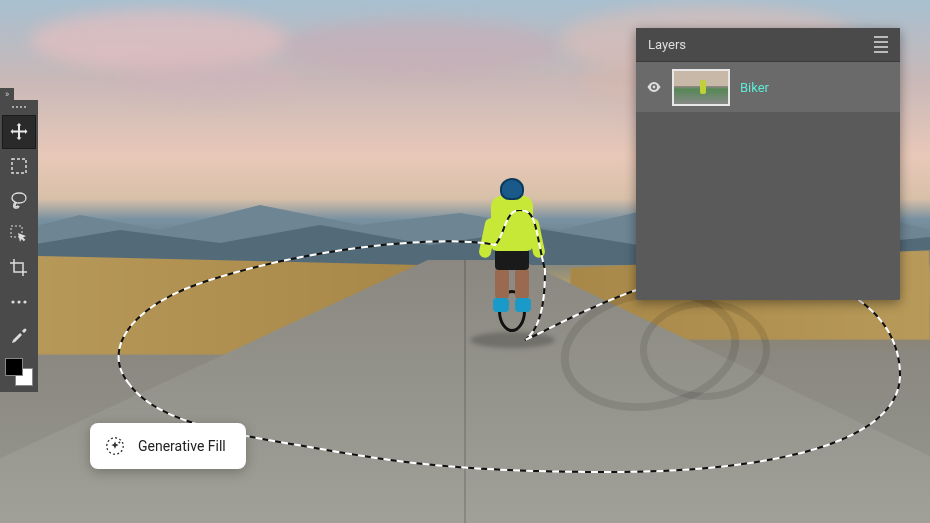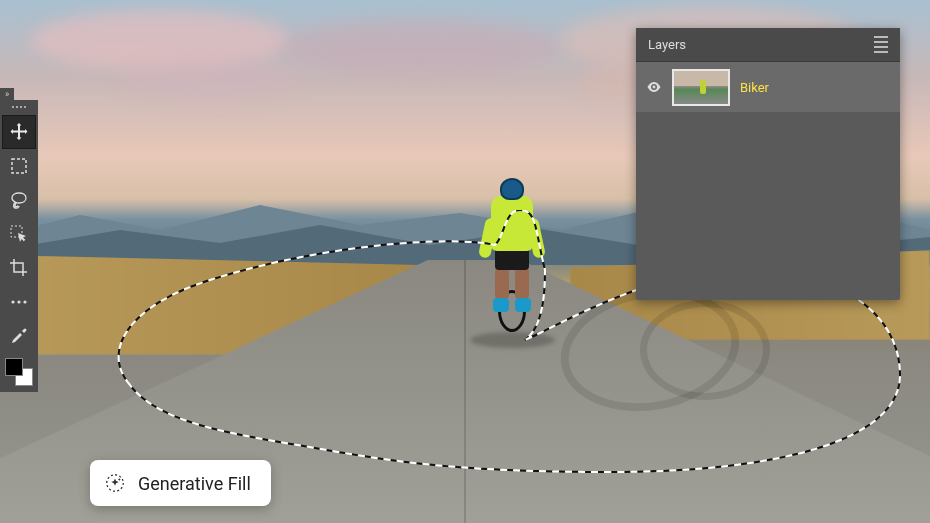--- a/index.html
+++ b/index.html
@@ -56,26 +56,26 @@
   .tool-btn { width:32px; height:32px; display:flex; align-items:center; justify-content:center; color:#ddd; cursor:pointer;}
   .tool-btn.active { background:#2a2a2a; outline:1px solid #1a1a1a;}
   .swatch-fb { width:28px; height:28px; position:relative; margin-top:4px;}
   .sw-fg { position:absolute; left:0; top:0; width:18px; height:18px; background:#000; border:1px solid #888;}
   .sw-bg { position:absolute; right:0; bottom:0; width:18px; height:18px; background:#fff; border:1px solid #888;}
   
   .layers-panel { position:absolute; left:636px; top:28px; width:264px; height:272px; background:#5a5a5a; border-radius:2px; box-shadow:0 3px 12px rgba(0,0,0,0.4);}
   .lp-header { height:34px; display:flex; align-items:center; justify-content:space-between; padding:0 12px; color:#ddd; font-size:13px; background:#4a4a4a; border-bottom:1px solid #3a3a3a;}
   .lp-menu { display:flex; flex-direction:column; gap:3px;}
   .lp-menu span { display:block; width:14px; height:2px; background:#bbb;}
-  .layer-row { display:flex; align-items:center; height:50px; padding:0 10px; gap:10px; background:#6a6a6a; color:#fde047; font-size:13px;}
+  .layer-row { display:flex; align-items:center; height:50px; padding:0 10px; gap:10px; background:#6a6a6a; color:#5eead4; font-size:13px;}
   .eye { width:16px; height:16px; display:flex; align-items:center; justify-content:center;}
   .thumb { width:58px; height:37px; border:2px solid #e8e8e8; background:linear-gradient(to bottom,#c8b8a8 0%, #c8b8a8 45%, #988 46%, #585 55%, #888 100%); position:relative;}
   .thumb::after{ content:""; position:absolute; left:26px; top:9px; width:6px; height:14px; background:#c0d038; border-radius:2px;}
   
-  .action-pill { position:absolute; left:90px; top:423px; height:46px; background:#fff; border-radius:8px; display:flex; align-items:center; gap:12px; padding:0 20px 0 14px; box-shadow:0 3px 12px rgba(0,0,0,0.25); color:#222; font-size:18px; cursor:pointer;margin-top:37px;}
+  .action-pill { position:absolute; left:90px; top:423px; height:46px; background:#fff; border-radius:8px; display:flex; align-items:center; gap:12px; padding:0 20px 0 14px; box-shadow:0 3px 12px rgba(0,0,0,0.25); color:#222; font-size:14px; cursor:pointer;}
   .sparkle { width:22px; height:22px;}
 </style>
 </head>
 <body>
 
 <div id="canvas">
 
   <div class="cloud c1"></div>
   <div class="cloud c2"></div>
   <div class="cloud c3"></div>

